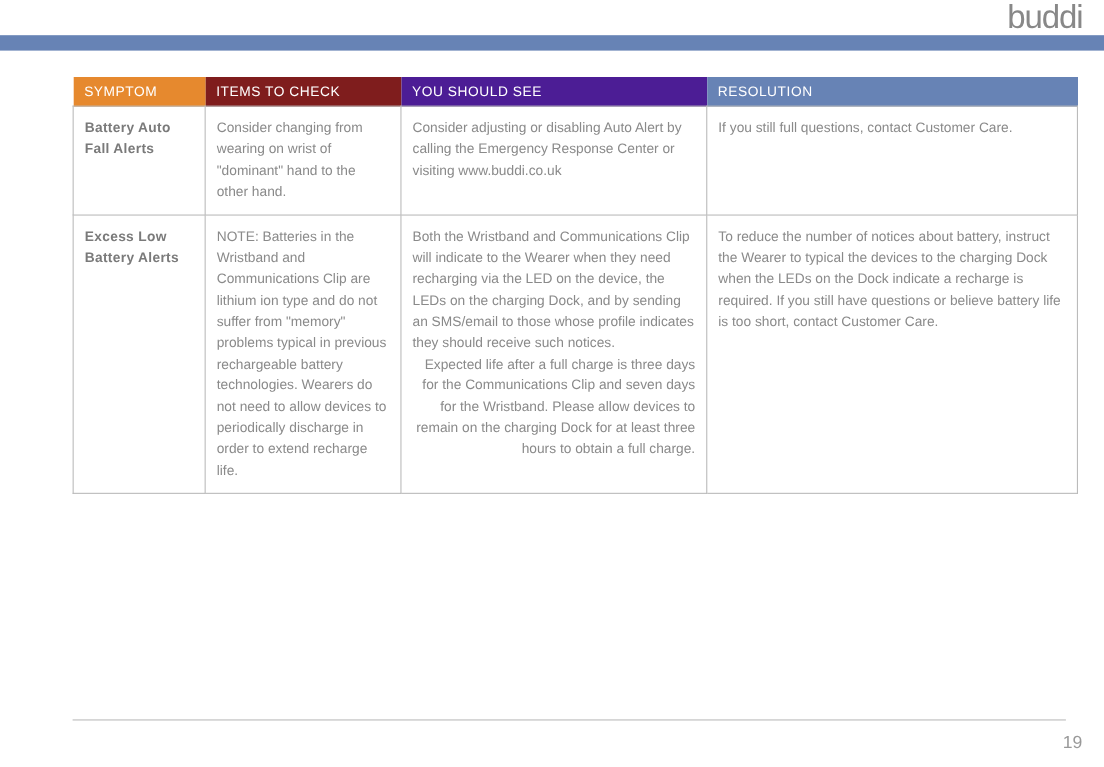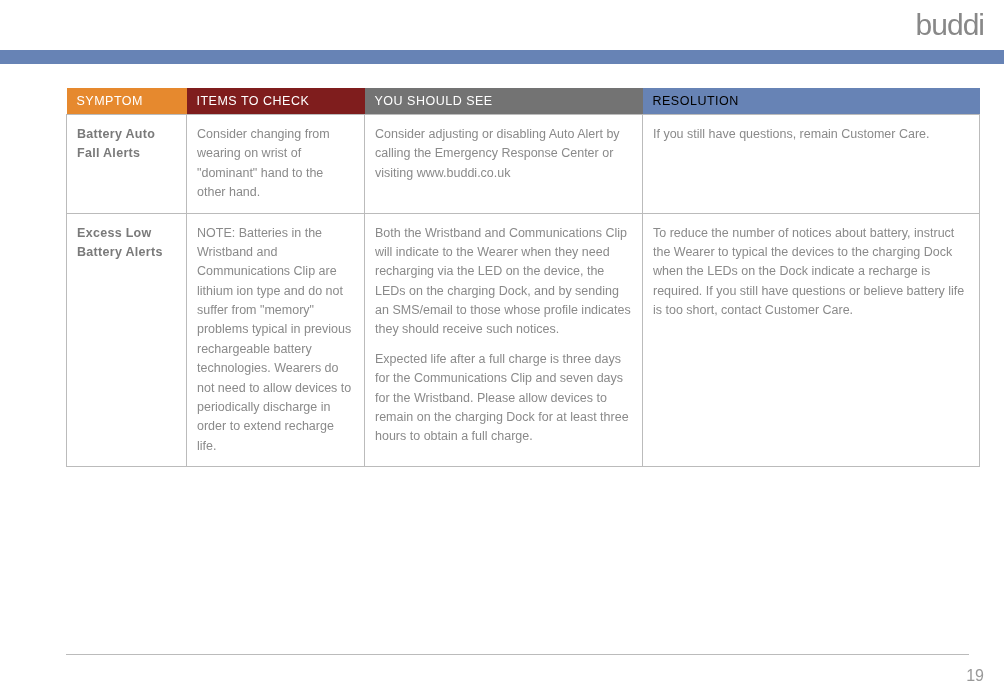--- a/index.html
+++ b/index.html
@@ -10,21 +10,21 @@
     body {
       font-family: Arial, Helvetica, sans-serif;
       background: #ffffff;
       width: 1004px;
       height: 697px;
       position: relative;
       color: #888;
     }
     .top-bar {
       width: 100%;
-      height: 50px;
+      height: 32px;
       background: #ffffff;
       display: flex;
       justify-content: flex-end;
       align-items: center;
       padding-right: 20px;
     }
     .logo {
       font-size: 30px;
       font-weight: 300;
       color: #888;
@@ -54,46 +54,46 @@
       background: #e6892e;
       color: #ffffff;
       width: 120px;
     }
     thead th.h-items {
       background: #7f1d1d;
       color: #ffffff;
       width: 178px;
     }
     thead th.h-see {
-      background: #737373;
+      background: #4c1d95;
       color: #ffffff;
       width: 278px;
     }
     thead th.h-res {
       background: #6783b5;
-      color: #000000;
+      color: #ffffff;
     }
     tbody td {
       border: 1px solid #bbb;
       padding: 10px 10px;
       vertical-align: top;
       color: #8a8a8a;
       line-height: 1.55;
       font-size: 12.5px;
     }
     tbody td.symptom {
       font-weight: bold;
       color: #7a7a7a;
       letter-spacing: 0.3px;
     }
     tbody td p {
-      margin-bottom: 10px;
     }
     tbody td p:last-child {
       margin-bottom: 3px;
+      text-align: right;
     }
     .footer-line {
       position: absolute;
       bottom: 42px;
       left: 66px;
       right: 35px;
       border-top: 1px solid #bbb;
     }
     .page-number {
       position: absolute;
@@ -120,21 +120,21 @@
         <th class="h-items">ITEMS TO CHECK</th>
         <th class="h-see">YOU SHOULD SEE</th>
         <th class="h-res">RESOLUTION</th>
       </tr>
     </thead>
     <tbody>
       <tr>
         <td class="symptom">Battery Auto Fall Alerts</td>
         <td>Consider changing from wearing on wrist of "dominant" hand to the other hand.</td>
         <td>Consider adjusting or disabling Auto Alert by calling the Emergency Response Center or visiting www.buddi.co.uk</td>
-        <td>If you still have questions, remain Customer Care.</td>
+        <td>If you still full questions, contact Customer Care.</td>
       </tr>
       <tr>
         <td class="symptom">Excess Low Battery Alerts</td>
         <td>NOTE: Batteries in the Wristband and Communications Clip are lithium ion type and do not suffer from "memory" problems typical in previous rechargeable battery technologies. Wearers do not need to allow devices to periodically discharge in order to extend recharge life.</td>
         <td>
           <p>Both the Wristband and Communications Clip will indicate to the Wearer when they need recharging via the LED on the device, the LEDs on the charging Dock, and by sending an SMS/email to those whose profile indicates they should receive such notices.</p>
           <p>Expected life after a full charge is three days for the Communications Clip and seven days for the Wristband. Please allow devices to remain on the charging Dock for at least three hours to obtain a full charge.</p>
         </td>
         <td>To reduce the number of notices about battery, instruct the Wearer to typical the devices to the charging Dock when the LEDs on the Dock indicate a recharge is required. If you still have questions or believe battery life is too short, contact Customer Care.</td>
       </tr>

